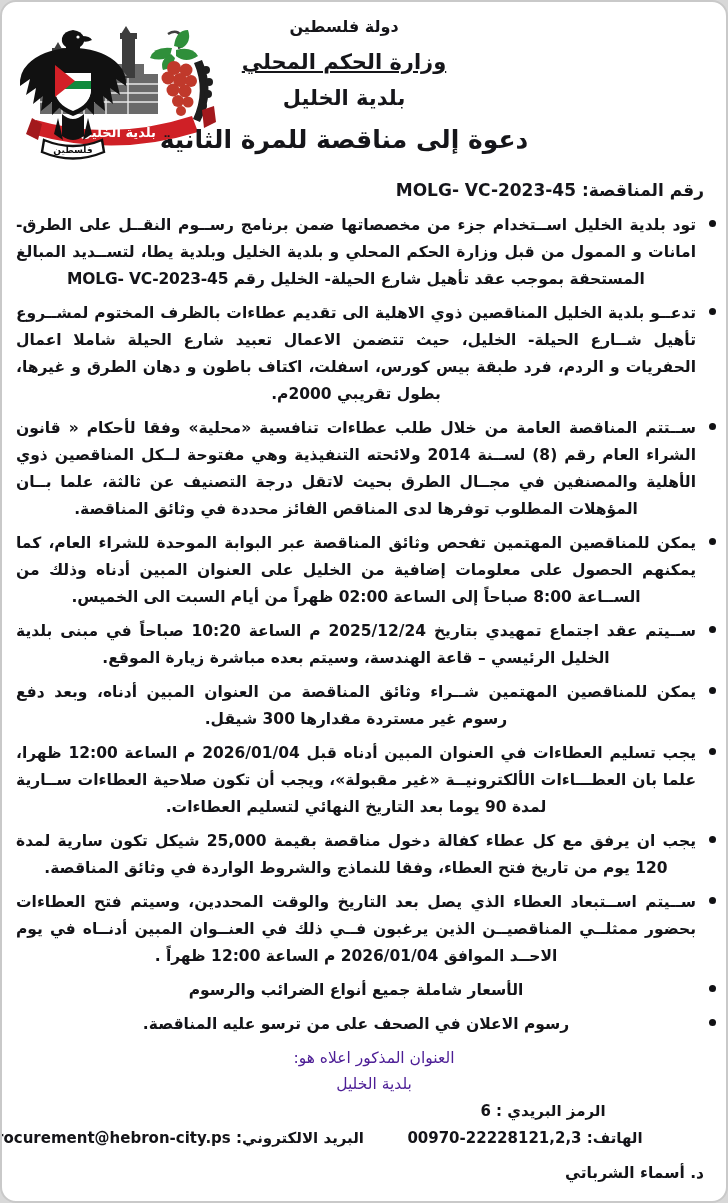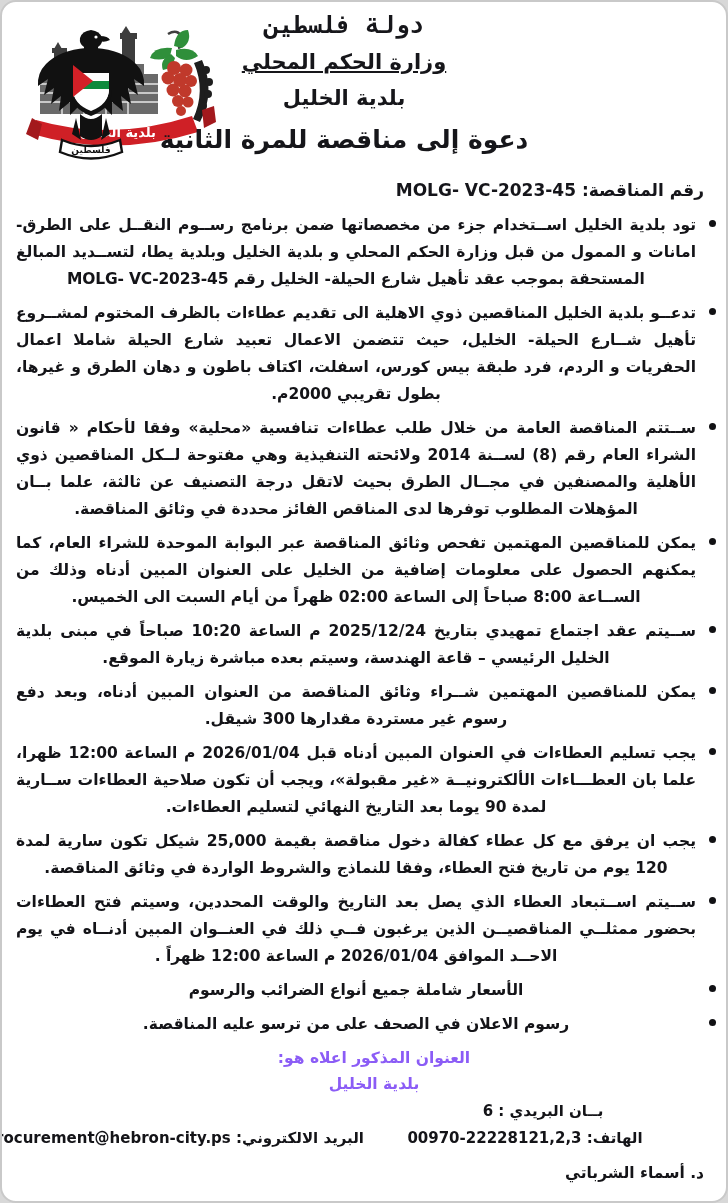--- a/index.html
+++ b/index.html
@@ -34,39 +34,39 @@
   .logo-hebron {
     position: absolute;
     top: 22px;
     right: 508px;
     width: 196px;
     height: 132px;
   }
   .logo-eagle {
     position: absolute;
     top: 24px;
-    left: 34px;
+    left: 16px;
     width: 110px;
     height: 140px;
   }
 
   .header-titles {
     position: absolute;
     top: 8px;
     right: 0;
     left: 0;
     text-align: center;
     padding-right: 40px;
   }
   .ht-line {
     font-weight: bold;
     color: #16161a;
     letter-spacing: 0px;
   }
-  .ht-1 { font-size: 24px; line-height: 34px; font-family: Liberation Mono, monospace; }
+  .ht-1 { font-size: 16px; line-height: 34px; }
   .ht-2 { font-size: 21px; line-height: 36px; text-decoration: underline; }
   .ht-3 { font-size: 21px; line-height: 36px; }
   .ht-4 {
     font-size: 25px;
     line-height: 44px;
     margin-top: 2px;
     letter-spacing: -0.5px;
   }
 
   
@@ -115,23 +115,23 @@
   .item.one-line p { text-align: center; text-align-last: center; }
 
   
   .address-block {
     margin-top: 2px;
     text-align: center;
     padding-left: 20px;
   }
   .address-block .ln {
     font-size: 15.5px;
-    font-weight: bold;
+    font-weight: normal;
     line-height: 26px;
-    color: #8b5cf6;
+    color: #4c1d95;
   }
 
   .contact-grid {
     margin-top: 1px;
     padding: 0 14px 0 14px;
     display: flex;
     flex-direction: column;
     gap: 1px;
   }
   .contact-row {
@@ -358,21 +358,21 @@
   </div>
 
   <div class="address-block">
     <div class="ln">العنوان المذكور اعلاه هو:</div>
     <div class="ln">بلدية الخليل</div>
   </div>
 
   <div class="contact-grid">
     <div class="contact-row">
       <div class="cell-left">
-        <span>بــان البريدي :</span>
+        <span>الرمز البريدي :</span>
         <span class="ltr-val">6</span>
       </div>
     </div>
     <div class="contact-row">
       <div class="cell-right">
         <span>الهاتف:</span>
         <span class="ltr-val">00970-22228121,2,3</span>
       </div>
       <div class="cell-left">
         <span>البريد الالكتروني:</span>

